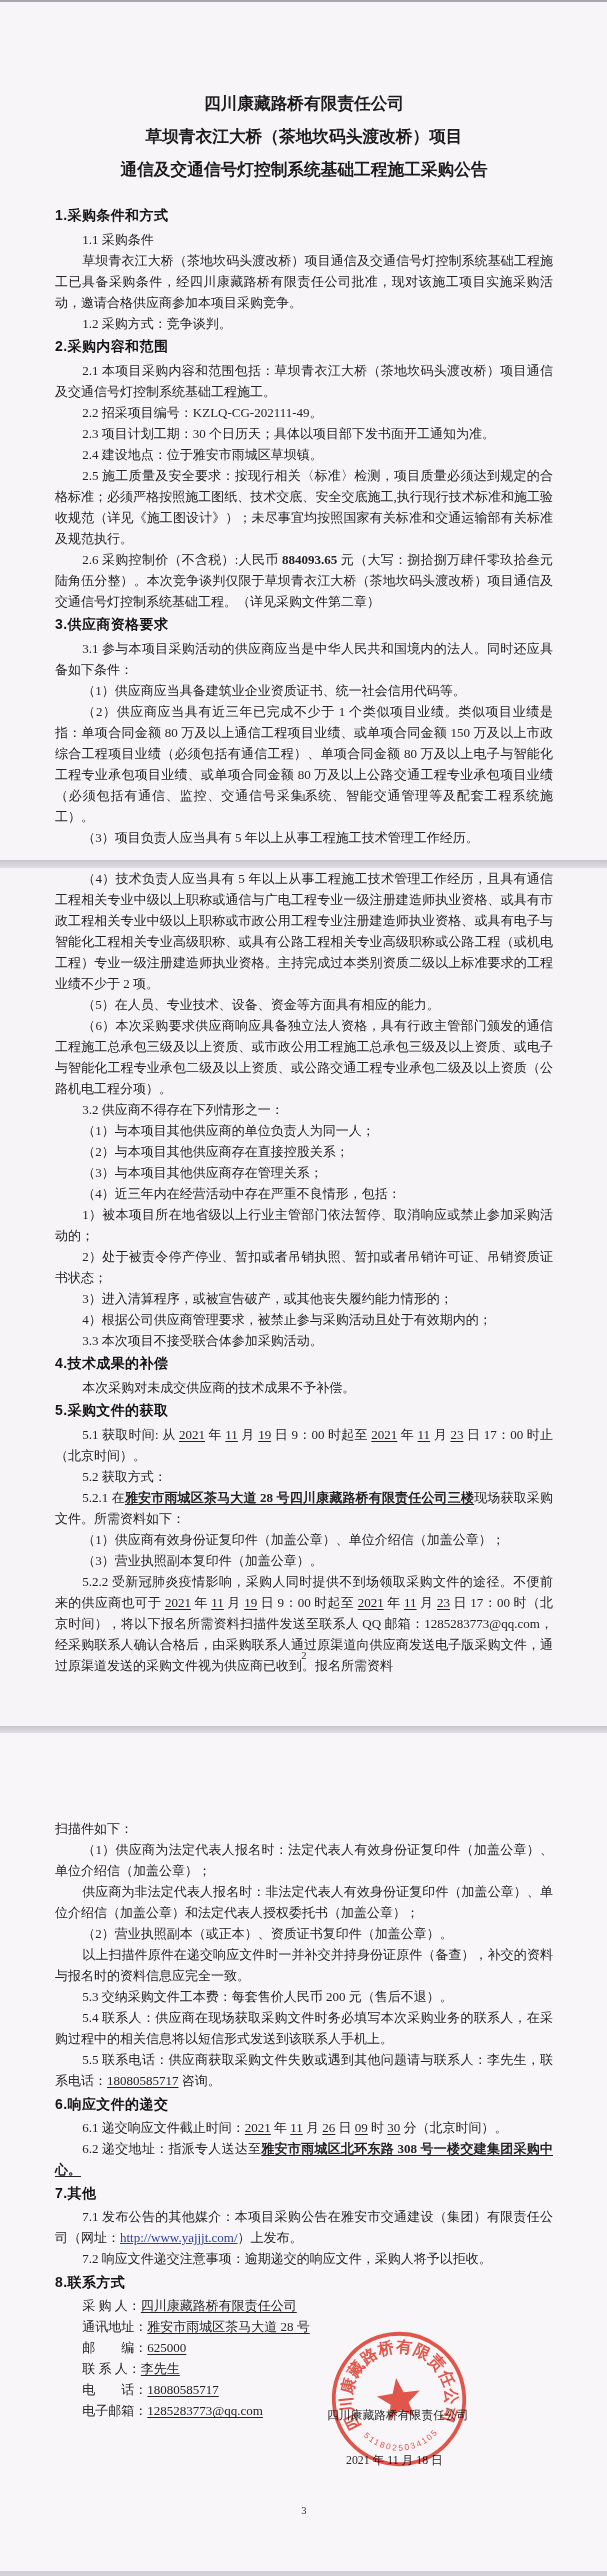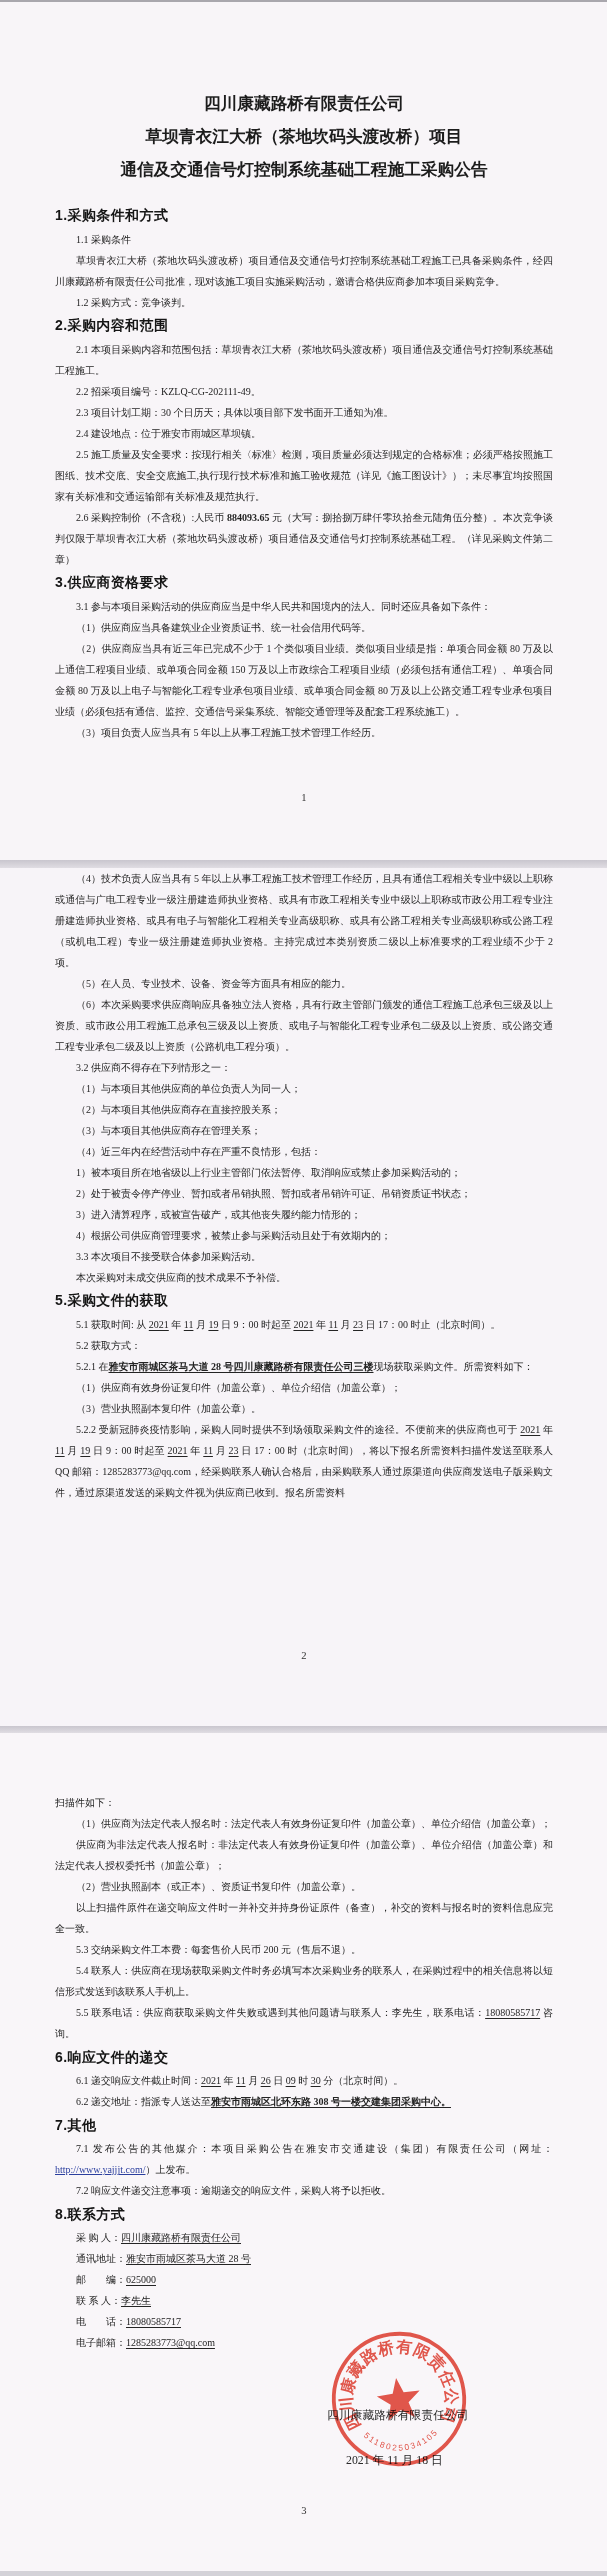--- a/index.html
+++ b/index.html
@@ -4,25 +4,25 @@
 <style>
   html,body{margin:0;padding:0;}
   body{width:608px;background:#e9e7eb;font-family:"Liberation Serif","DejaVu Serif",serif;color:#222;}
   .doc{width:608px;}
   .edge-top{height:2.3px;background:#a9a7ad;}
   .page-gap{height:7.6px;background:linear-gradient(#c9c6ce,#e0dde3);}
   .edge-bottom{height:4.6px;background:#d4d2d8;}
   .page{position:relative;width:608px;box-sizing:border-box;padding-left:55px;padding-right:55px;background:#f8f5f8;overflow:hidden;}
   .page-1{height:858px;padding-top:85px;background:#f8f5f8;}
   .page-2{height:858px;background:#f7f4f8;}
-  .page-3{height:838px;padding-top:59px;background:#f9f6f9;}
+  .page-3{height:838px;padding-top:85px;background:#f9f6f9;}
   .title{ text-align:center;font-family:"Liberation Sans","DejaVu Sans",sans-serif;font-weight:bold;font-size:16.7px;line-height:33px;color:#1c1c1c;}
   .title-wrap{margin-bottom:18px;}
   .h{font-family:"Liberation Sans","DejaVu Sans",sans-serif;font-weight:bold;font-size:14px;line-height:23px;margin:1.5px 0 1.5px;color:#161616;letter-spacing:0.4px;}
-  .p,.pn{font-size:10px;line-height:21px;text-align:justify;margin:0;color:#242424;}
+  .p,.pn{font-size:13px;line-height:21px;text-align:justify;margin:0;color:#242424;}
   .p{text-indent:2.1em;}
   .pn{text-indent:0;}
   .u{text-decoration:underline;text-underline-offset:2.3px;}
   .b{font-weight:bold;}
   .link{color:#2b3f9e;text-decoration:underline;cursor:pointer;}
   .pagenum{position:absolute;left:0;width:100%;text-align:center;font-size:10.6px;color:#333;}
   .page-1 .pagenum{bottom:57px;}
   .page-2 .pagenum{bottom:65px;}
   .page-3 .pagenum{bottom:55px;}
   .sig-company{position:absolute;left:327px;top:675px;font-size:11.8px;color:#2a2a2a;white-space:nowrap;}
@@ -72,20 +72,21 @@
         <div class="p"><span>3.2 供应商不得存在下列情形之一：</span></div>
         <div class="p"><span>（1）与本项目其他供应商的单位负责人为同一人；</span></div>
         <div class="p"><span>（2）与本项目其他供应商存在直接控股关系；</span></div>
         <div class="p"><span>（3）与本项目其他供应商存在管理关系；</span></div>
         <div class="p"><span>（4）近三年内在经营活动中存在严重不良情形，包括：</span></div>
         <div class="p"><span>1）被本项目所在地省级以上行业主管部门依法暂停、取消响应或禁止参加采购活动的；</span></div>
         <div class="p"><span>2）处于被责令停产停业、暂扣或者吊销执照、暂扣或者吊销许可证、吊销资质证书状态；</span></div>
         <div class="p"><span>3）进入清算程序，或被宣告破产，或其他丧失履约能力情形的；</span></div>
         <div class="p"><span>4）根据公司供应商管理要求，被禁止参与采购活动且处于有效期内的；</span></div>
         <div class="p"><span>3.3 本次项目不接受联合体参加采购活动。</span></div>
+        <div class="h"><span>4.技术成果的补偿</span></div>
         <div class="p"><span>本次采购对未成交供应商的技术成果不予补偿。</span></div>
         <div class="h"><span>5.采购文件的获取</span></div>
         <div class="p"><span>5.1 获取时间: 从 </span><span class="u">2021</span><span> 年 </span><span class="u">11</span><span> 月 </span><span class="u">19</span><span> 日 9：00 时起至 </span><span class="u">2021</span><span> 年 </span><span class="u">11</span><span> 月 </span><span class="u">23</span><span> 日 17：00 时止（北京时间）。</span></div>
         <div class="p"><span>5.2 获取方式：</span></div>
         <div class="p"><span>5.2.1 在</span><span class="u b">雅安市雨城区茶马大道 28 号四川康藏路桥有限责任公司三楼</span><span>现场获取采购文件。所需资料如下：</span></div>
         <div class="p"><span>（1）供应商有效身份证复印件（加盖公章）、单位介绍信（加盖公章）；</span></div>
         <div class="p"><span>（3）营业执照副本复印件（加盖公章）。</span></div>
         <div class="p"><span>5.2.2 受新冠肺炎疫情影响，采购人同时提供不到场领取采购文件的途径。不便前来的供应商也可于 </span><span class="u">2021</span><span> 年 </span><span class="u">11</span><span> 月 </span><span class="u">19</span><span> 日 9：00 时起至 </span><span class="u">2021</span><span> 年 </span><span class="u">11</span><span> 月 </span><span class="u">23</span><span> 日 17：00 时（北京时间），将以下报名所需资料扫描件发送至联系人 QQ 邮箱：1285283773@qq.com，经采购联系人确认合格后，由采购联系人通过原渠道向供应商发送电子版采购文件，通过原渠道发送的采购文件视为供应商已收到。报名所需资料</span></div>
       </div>
     <div class="pagenum">2</div>

